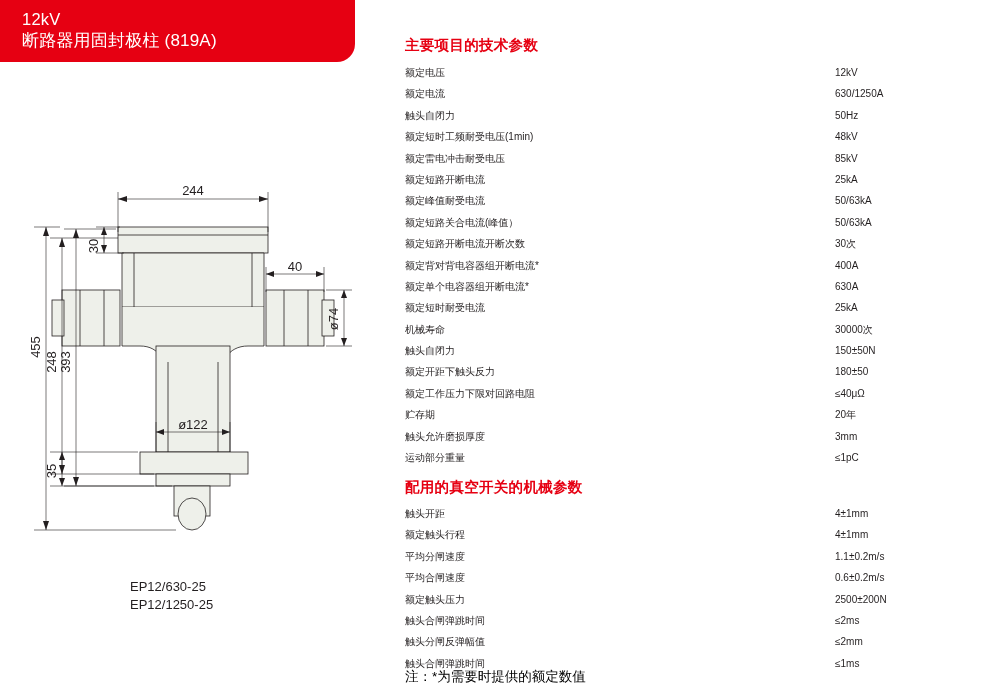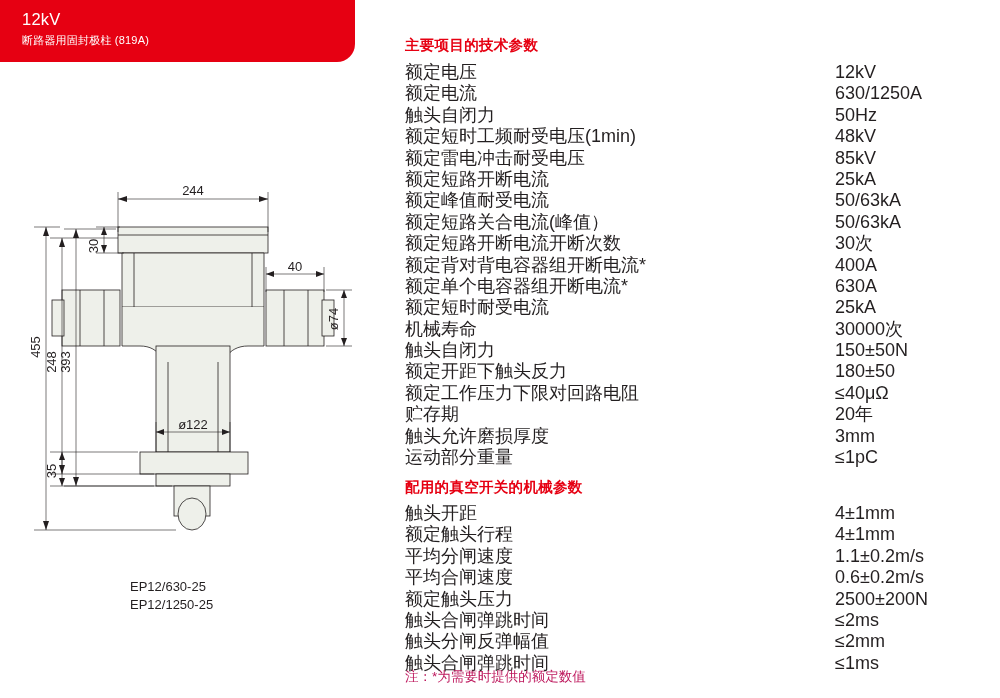--- a/index.html
+++ b/index.html
@@ -34,21 +34,21 @@
     color: #ffffff;
     box-sizing: border-box;
     padding: 9px 0 0 22px;
   }
   .banner .line1 {
     font-size: 16.5px;
     line-height: 21px;
     letter-spacing: 0.2px;
   }
   .banner .line2 {
-    font-size: 11px;
+    font-size: 17px;
     line-height: 21px;
     letter-spacing: 0.2px;
   }
 
   
   .drawing {
     position: absolute;
     left: 0;
     top: 62px;
     width: 390px;
@@ -87,41 +87,41 @@
     position: absolute;
     left: 0;
     width: 595px;
   }
   .rows1 { top: 62px; }
   .rows2 { top: 503px; }
 
   .row {
     position: relative;
     height: 21.4px;
-    font-size: 18px;
+    font-size: 10px;
     line-height: 21.4px;
     color: #231f20;
     white-space: nowrap;
   }
   .row .lbl {
     position: absolute;
     left: 0;
     top: 0;
   }
   .row .val {
     position: absolute;
     left: 430px;
     top: 0;
   }
   .note {
     position: absolute;
     left: 0;
     top: 668px;
     font-size: 13.5px;
-    color: #be185d;
+    color: #000000;
   }
 </style>
 </head>
 <body>
 
 <div class="page">
 
   <div class="banner">
     <div class="line1">12kV</div>
     <div class="line2">断路器用固封极柱 (819A)</div>

